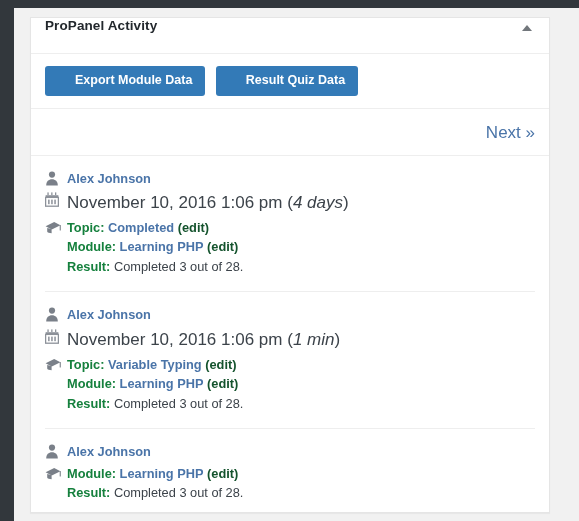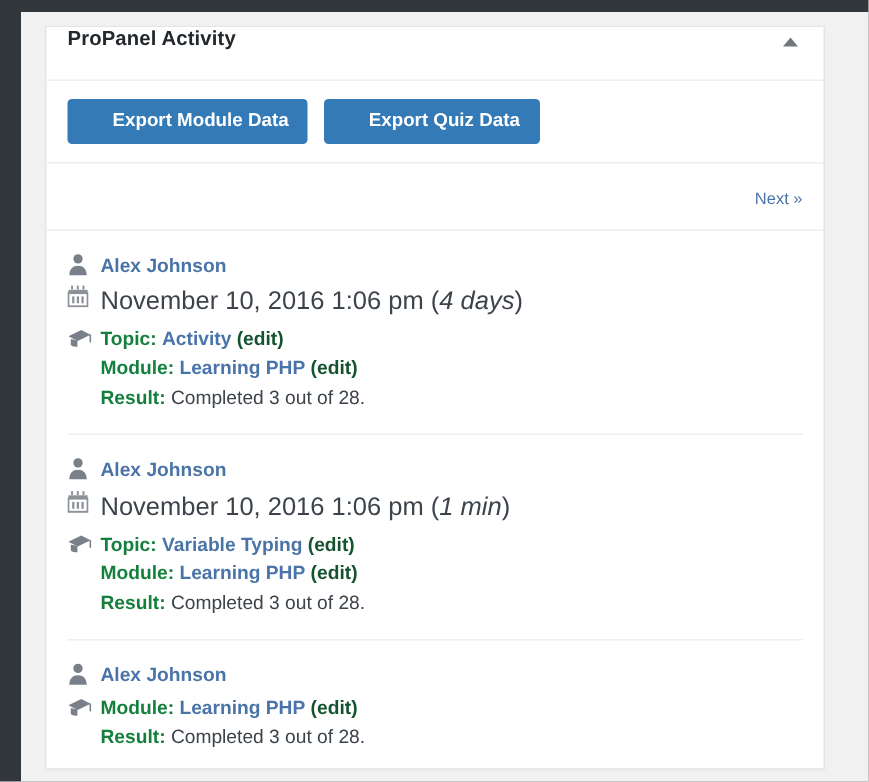--- a/index.html
+++ b/index.html
@@ -87,21 +87,21 @@
     border-top: 1px solid #eeeeee;
     margin: 0 0 0 0;
   }
   .pager {
     padding: 14px 14px 12px 14px;
     text-align: right;
     border-bottom: 1px solid #eeeeee;
   }
   .pager a {
     color: #4a74a8;
-    font-size: 11px;
+    font-size: 17px;
     text-decoration: none;
     cursor: pointer;
   }
   .activity-list {
     padding: 0 14px;
   }
   .activity-item {
     padding: 14px 0 14px 0;
     border-bottom: 1px solid #eeeeee;
   }
@@ -171,21 +171,21 @@
     <div class="panel-title">ProPanel Activity</div>
     <div class="toggle-indicator">
       <span class="caret"></span>
     </div>
   </div>
 
   <div class="panel-body">
 
     <div class="toolbar">
       <button class="btn">Export Module Data</button>
-      <button class="btn">Export Quiz Data</button>
+      <button class="btn">Result Quiz Data</button>
     </div>
 
     <div class="pager-sep-top"></div>
 
     <div class="pager">
       <a>Next »</a>
     </div>
 
     <div class="activity-list">
         <div class="activity-item">
@@ -215,21 +215,21 @@
           </div>
           <div class="act-row">
             <span class="act-icon">
               <svg width="16" height="14" viewBox="0 0 16 14" aria-hidden="true">
                 <path d="M0.6 6.2 L9.2 2.0 L15.4 5.2 L6.8 9.4 Z" fill="#7a8089"></path>
                 <path d="M2.2 8.0 L2.2 11.6 C2.2 12.6 4.6 13.2 6.6 13.2 L6.6 9.0 Z" fill="#7a8089"></path>
                 <rect x="14.7" y="5.0" width="1.1" height="5.4" rx="0.5" fill="#7a8089"></rect>
               </svg>
             </span>
             <span class="act-text">
-              <div class="detail-line"><span class="lbl">Topic:</span> <a class="val-link">Activity</a> <a class="edit-link">(edit)</a></div>
+              <div class="detail-line"><span class="lbl">Topic:</span> <a class="val-link">Completed</a> <a class="edit-link">(edit)</a></div>
               <div class="detail-line"><span class="lbl">Module:</span> <a class="val-link">Learning PHP</a> <a class="edit-link">(edit)</a></div>
               <div class="detail-line"><span class="lbl">Result:</span> <span class="res-val">Completed 3 out of 28.</span></div>
             </span>
           </div>
         </div>
         <div class="activity-item">
           <div class="act-row">
             <span class="act-icon">
               <svg width="14" height="15" viewBox="0 0 14 15" aria-hidden="true">
                 <circle cx="7" cy="3.6" r="3.1" fill="#7a8089"></circle>

